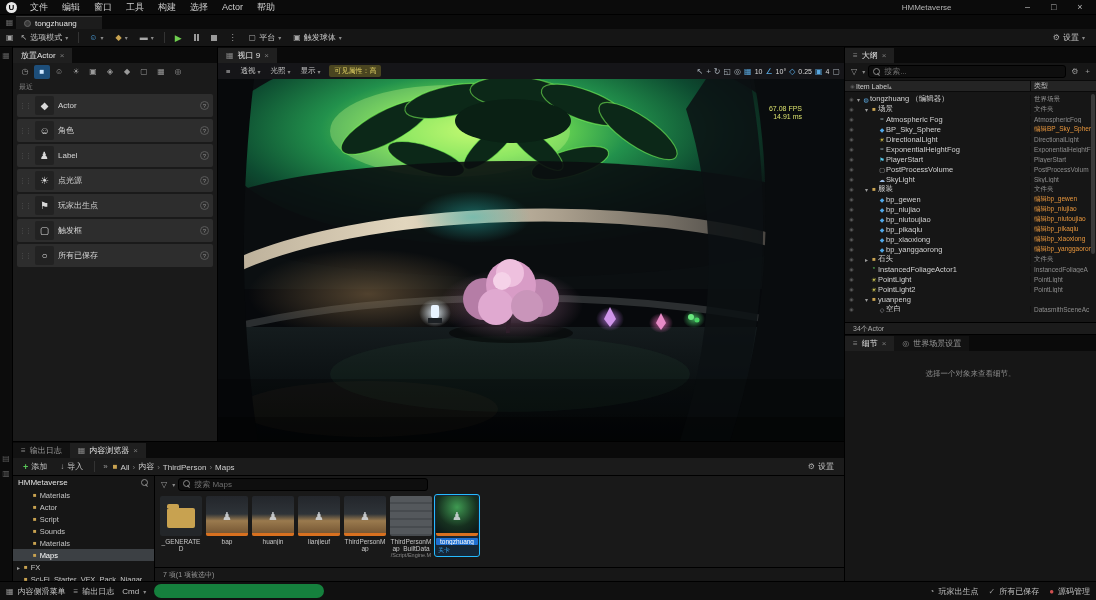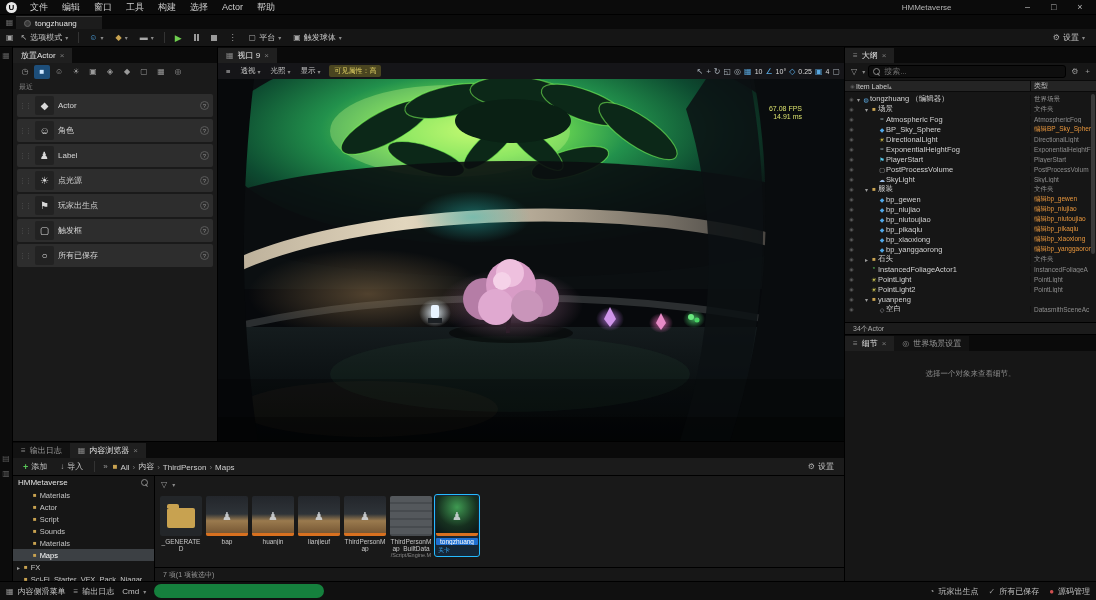--- a/index.html
+++ b/index.html
@@ -778,20 +778,24 @@
         <div id="collections">
           <span class="name">合集</span>
           <span class="mini-btn">+</span>
           <span class="mag"></span>
         </div>
       </div>
       <div id="cb-main">
         <div id="cb-filter">
           <span class="mini-btn">▽</span>
           <span class="chev">▾</span>
+          <div class="searchwrap">
+            <span class="mag"></span>
+            <input placeholder="搜索 Maps" style="">
+          </div>
         </div>
         <div id="asset-grid">
             <div class="asset k-folder">
               <div class="a-thumb">
                 <div class="a-folder"></div>
               </div>
               <div class="a-name">_GENERATED</div>
             </div>
             <div class="asset k-level">
               <div class="a-thumb">

